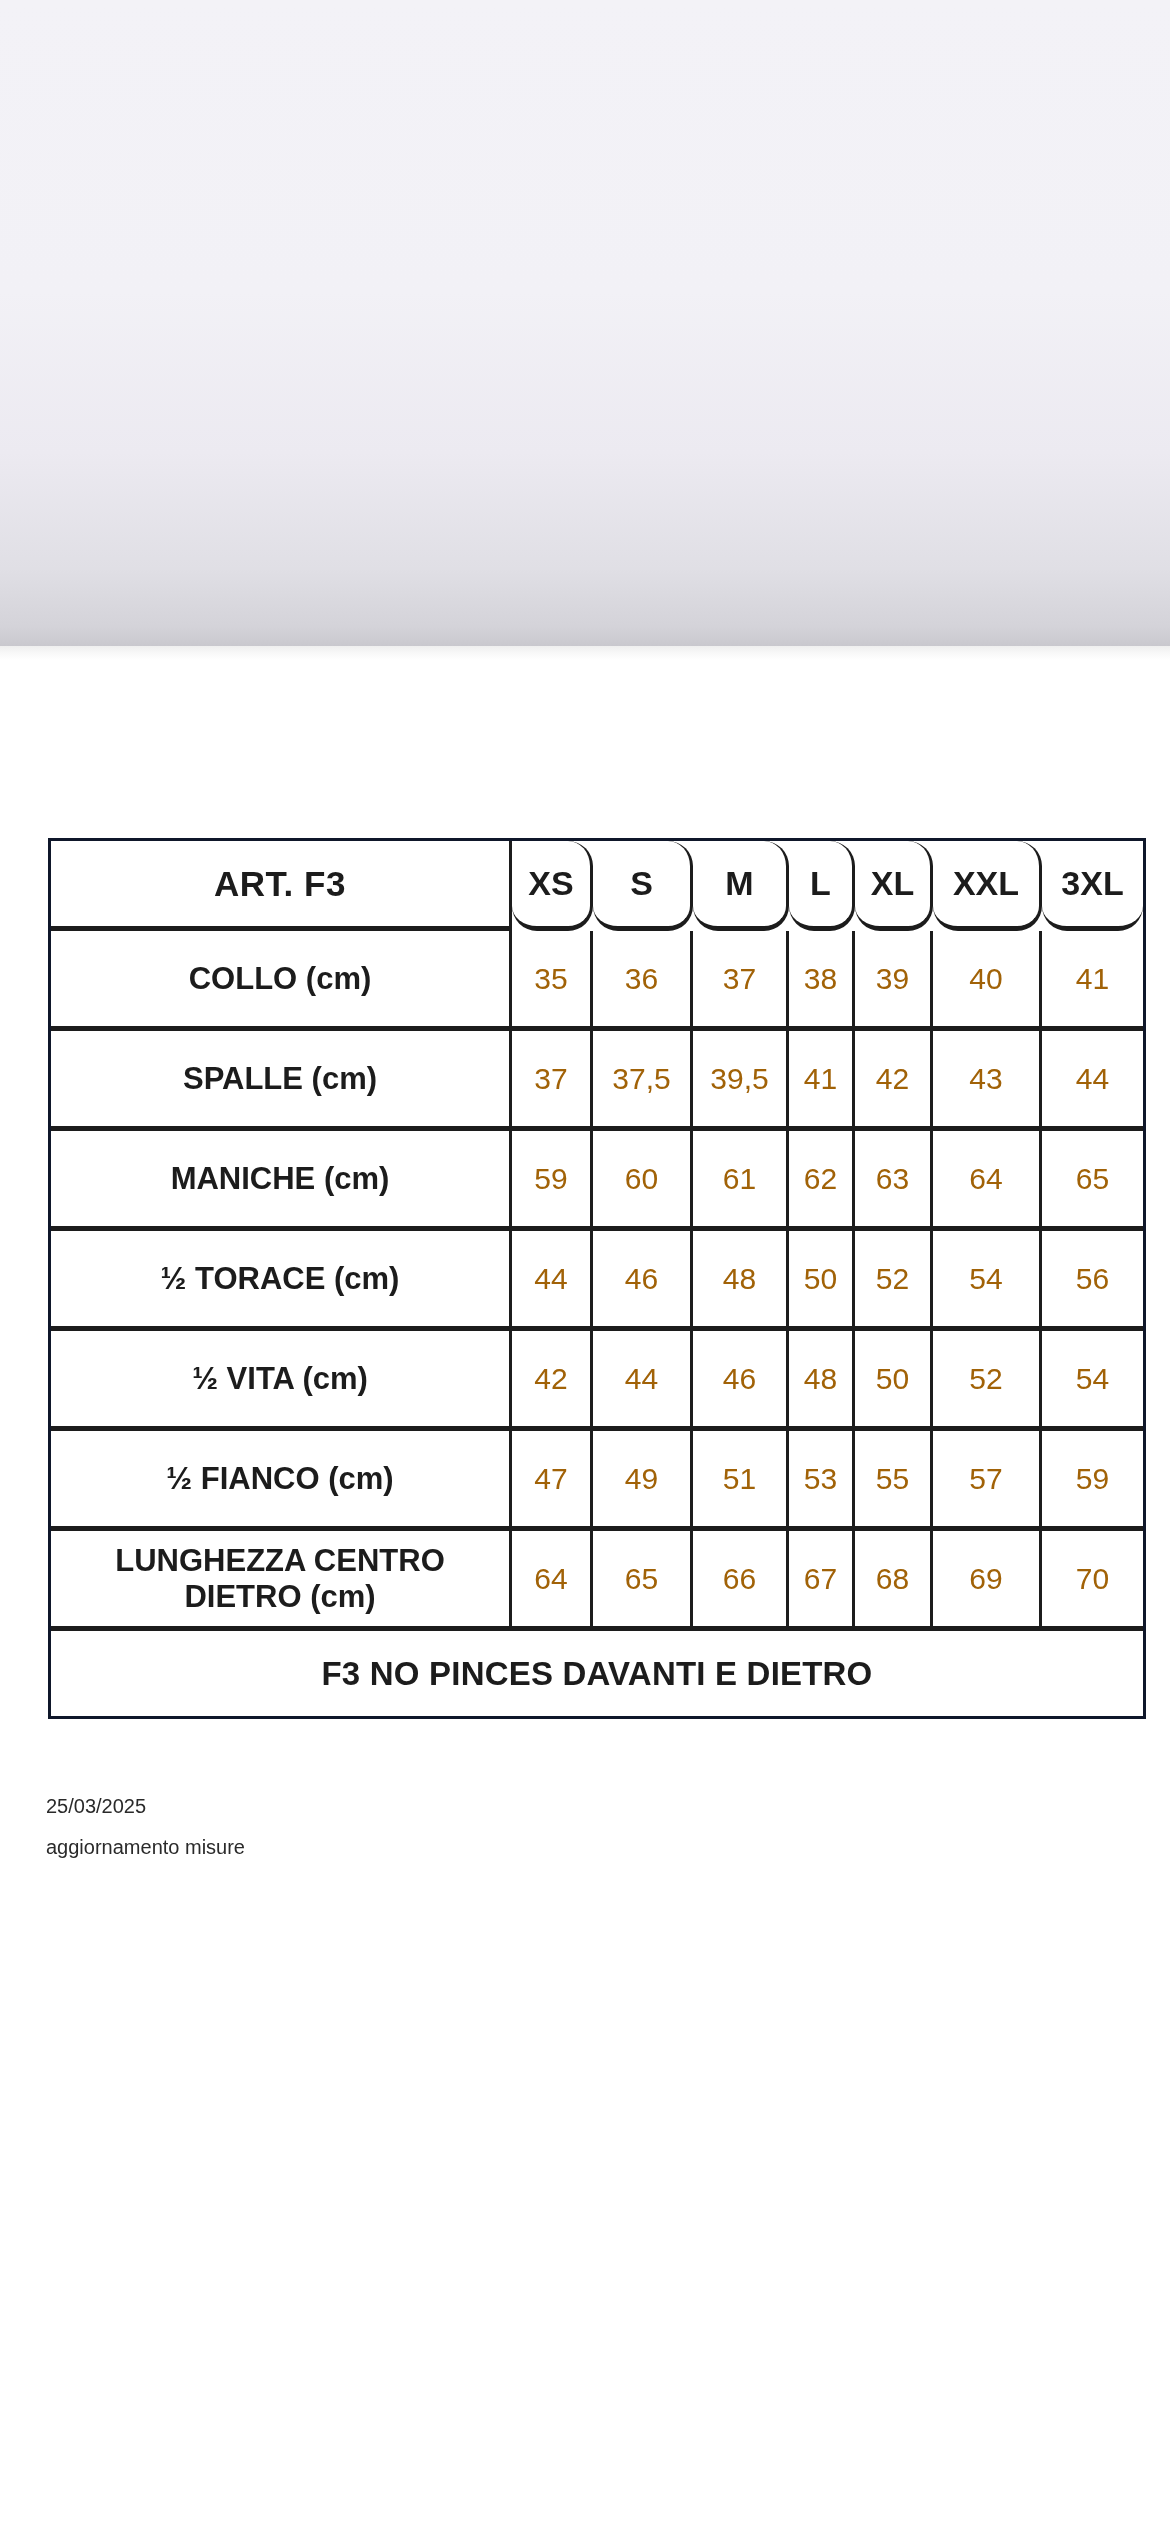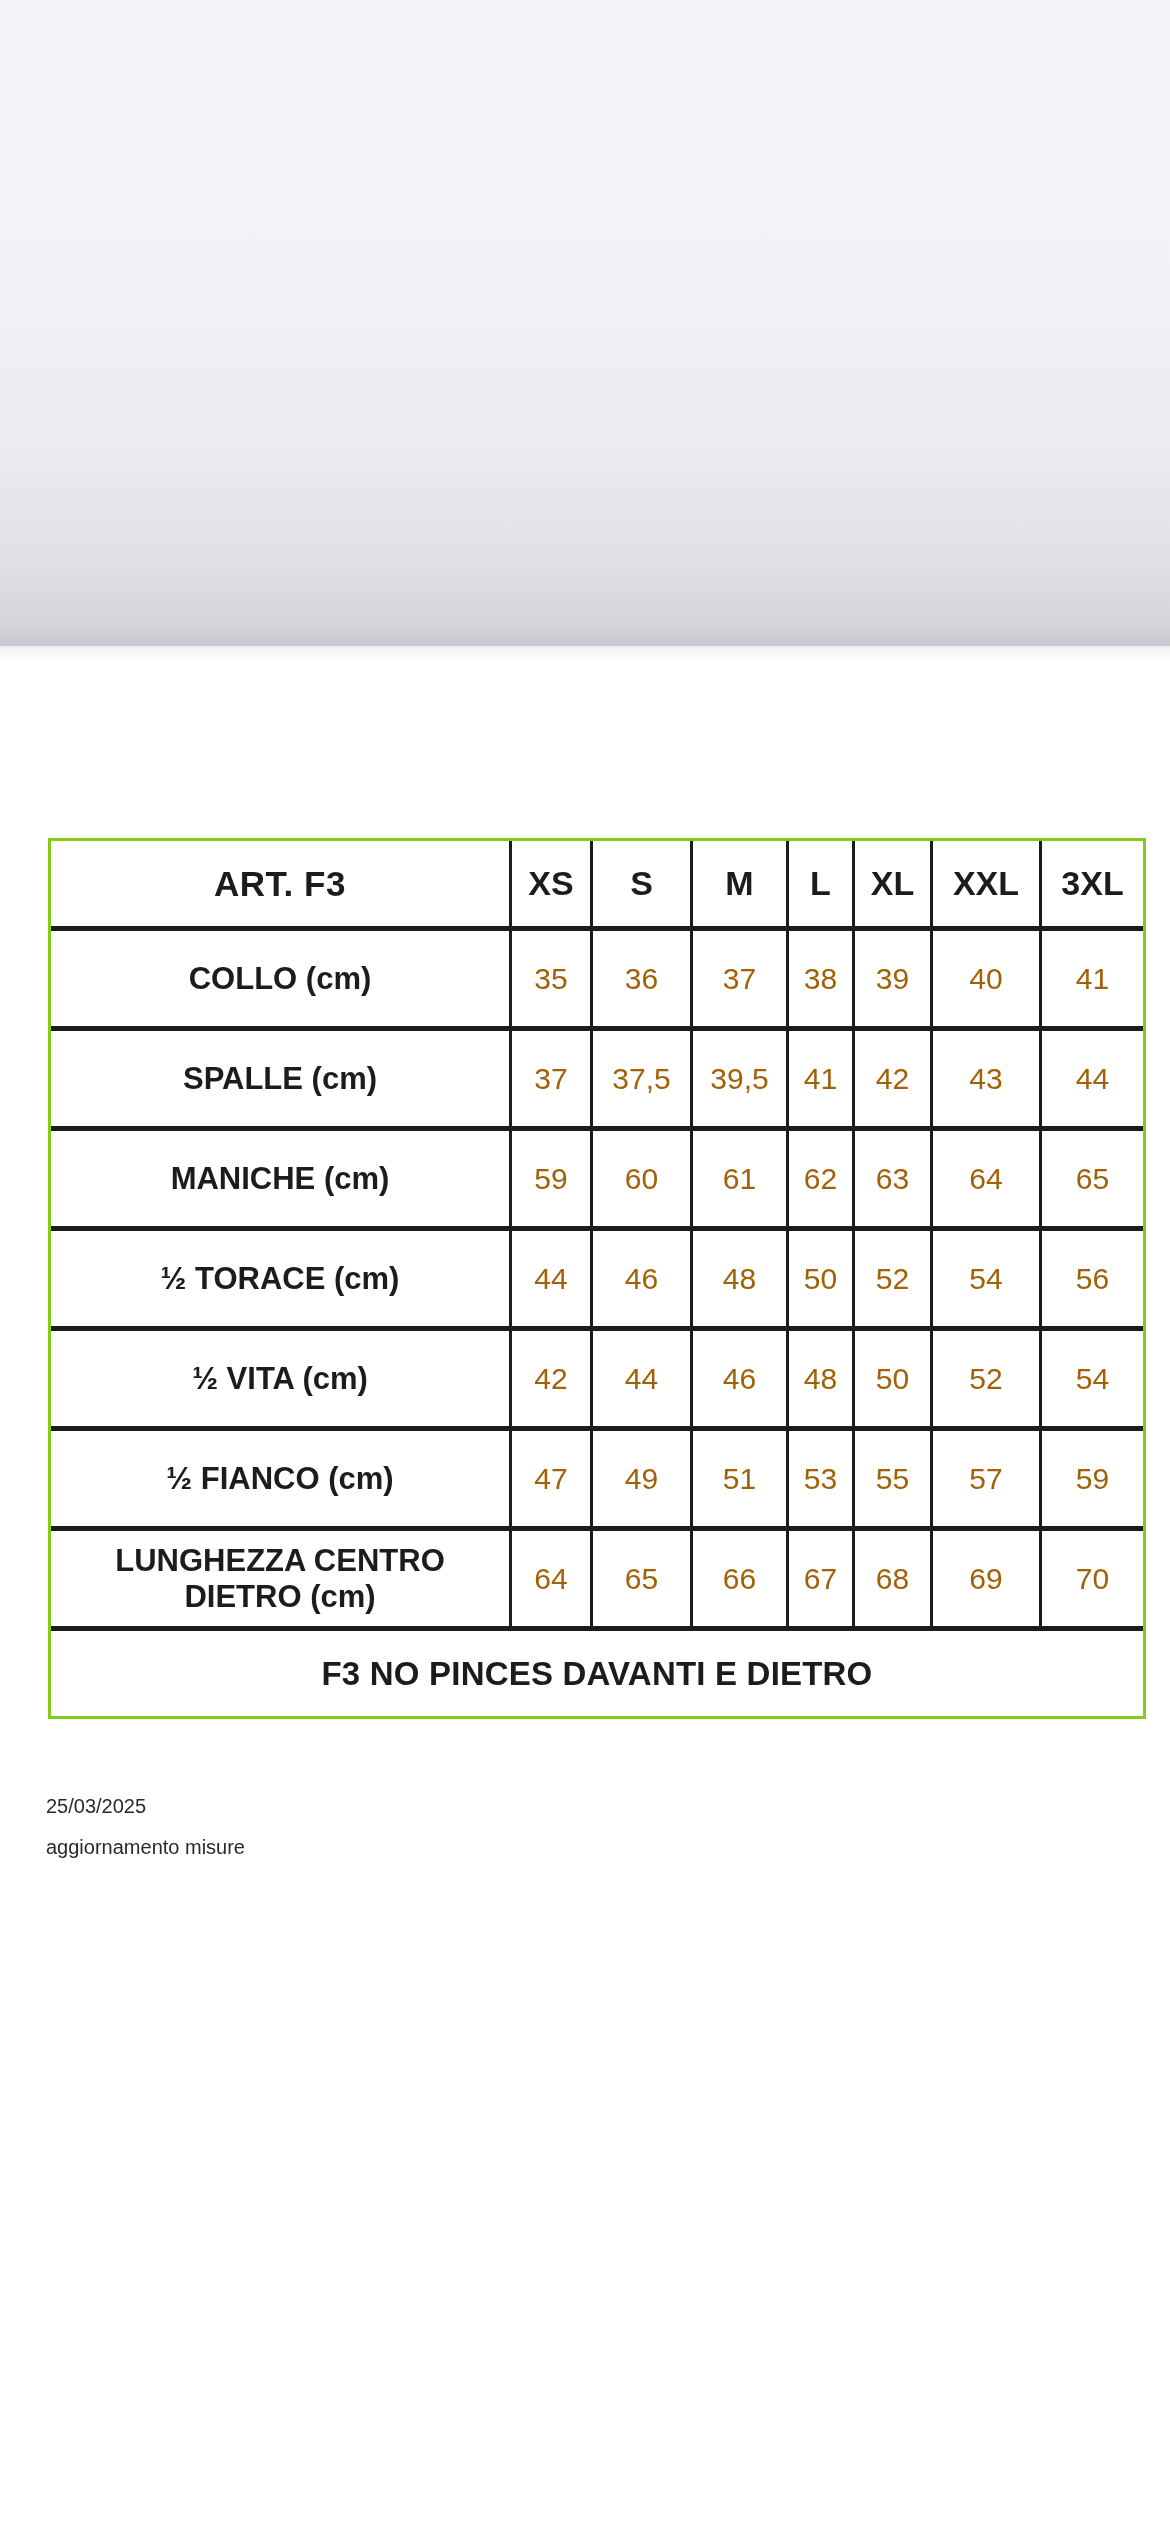--- a/index.html
+++ b/index.html
@@ -44,21 +44,21 @@
     position: absolute;
     left: 48px;
     top: 838px;
     width: 1092px;
   }
   table.size-chart {
     width: 1092px;
     table-layout: fixed;
     border-collapse: separate;
     border-spacing: 0;
-    border: 3px solid #84cc16;
+    border: 3px solid #0f172a;
     background: #ffffff;
   }
   table.size-chart th,
   table.size-chart td {
     border-right: 3px solid #1c1c1c;
     border-bottom: 5px solid #1c1c1c;
     padding: 0;
     text-align: center;
     vertical-align: middle;
     overflow: hidden;
@@ -72,20 +72,21 @@
   tr.note-row    { height: 85px; }
 
   th.article-cell {
     font-size: 35px;
     font-weight: bold;
     letter-spacing: 0.5px;
   }
   th.size-cell {
     font-size: 34px;
     font-weight: bold;
+    border-radius: 25px;
   }
   td.label-cell {
     font-size: 31px;
     font-weight: bold;
     line-height: 1.15;
     white-space: pre-line;
   }
   td.value-cell {
     font-size: 30px;
     font-weight: normal;

